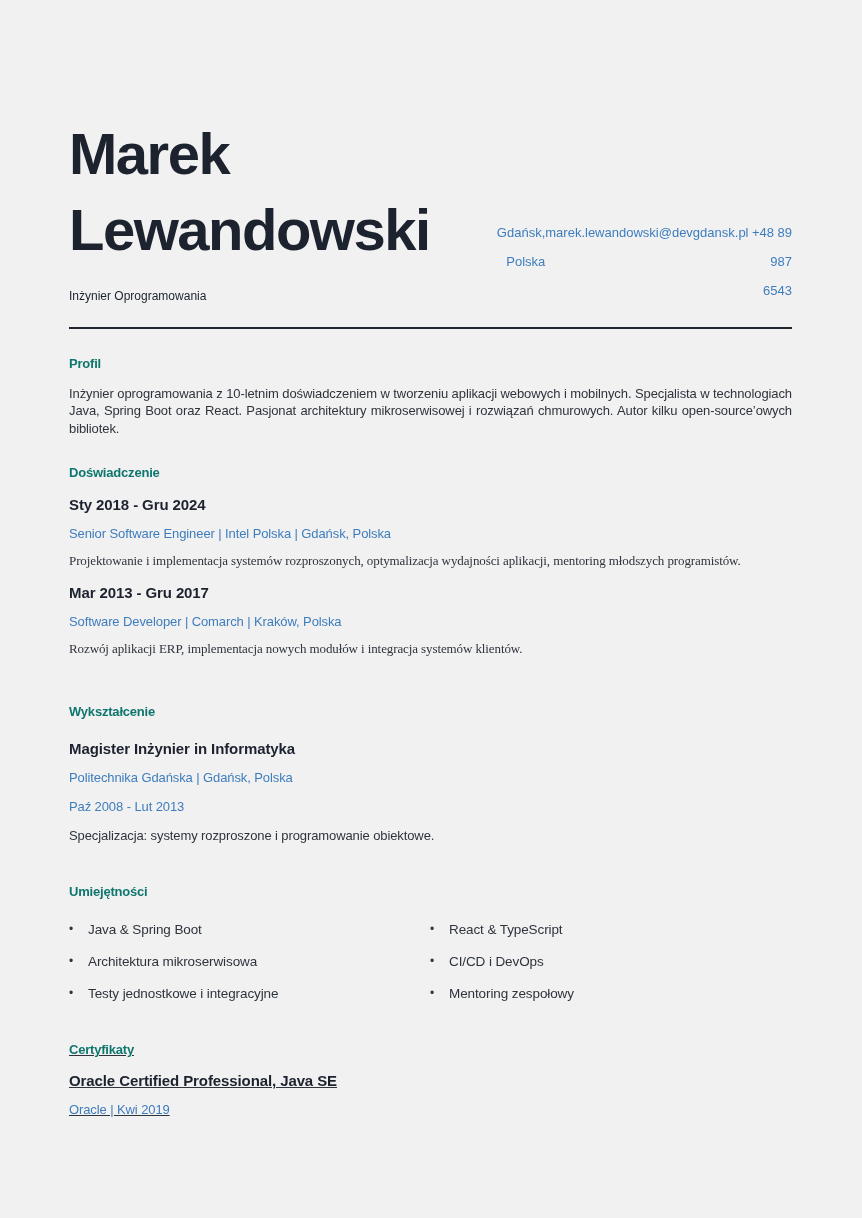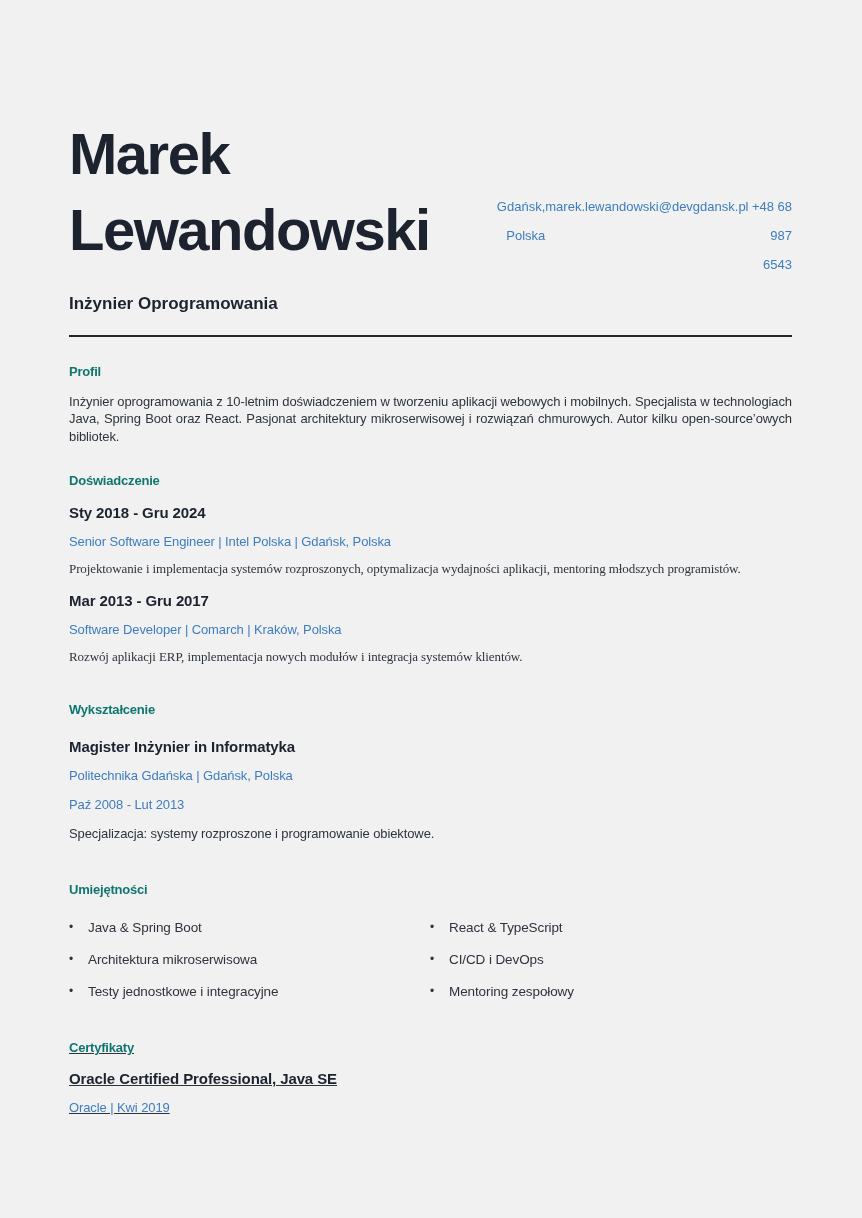--- a/index.html
+++ b/index.html
@@ -7,37 +7,37 @@
     width: 862px; height: 1218px;
     background: #f1f1f2;
     font-family: "Liberation Sans", "DejaVu Sans", sans-serif;
     color: #2e343c;
     -webkit-font-smoothing: antialiased;
   }
   .page { position: relative; width: 862px; height: 1218px; overflow: hidden; }
   .content { padding: 116px 70px 0 69px; }
 
   
-  header { display: flex; justify-content: space-between; align-items: center; gap: 25px; }
+  header { display: flex; justify-content: space-between; align-items: flex-end; gap: 25px; }
   .name-block { max-width: 480px; }
   h1.name {
     margin: 0; font-size: 58px; line-height: 76px; font-weight: 700;
     color: #1c222e; letter-spacing: -1.5px;
   }
-  .job-title { font-size: 17px; font-weight: 700; color: #1c222e; margin-top: 27px; line-height: 18px; }
+  .job-title { font-size: 12px; font-weight: 400; color: #1c222e; margin-top: 19px; line-height: 18px; }
   .contact { margin-top: 42px; text-align: right; font-size: 13px; line-height: 29px; display: flex; flex-direction: row; }
   .contact-line { color: #3e7dbd; text-decoration: none; }
 
   hr.divider { border: none; border-top: 2px solid #20262f; margin: 22px 0 0 0; }
 
   
   section h2 { font-size: 13px; font-weight: 700; color: #0f766e; margin: 0; line-height: 18px; letter-spacing: -0.2px; }
   .sec-profile { margin-top: 26px; }
   .sec-experience { margin-top: 27px; }
-  .sec-education { margin-top: 36px; }
+  .sec-education { margin-top: 46px; }
   .sec-skills { margin-top: 40px; }
   .sec-certs { margin-top: 40px; text-decoration: underline; }
 
   p.body-text {
     margin: 12px 0 0 0; font-size: 13px; line-height: 17.3px;
     text-align: justify; letter-spacing: -0.1px; color: #2e343c;
   }
   .row { font-size: 13px; line-height: 15px; margin-top: 14px; letter-spacing: -0.1px; }
   .row-first { margin-top: 15px; }
   .bold-row { font-weight: 700; color: #1c222e; font-size: 15px; }
@@ -59,21 +59,21 @@
   <div class="content">
 
     <header>
       <div class="name-block">
         <h1 class="name">Marek Lewandowski</h1>
         <div class="job-title">Inżynier Oprogramowania</div>
       </div>
       <div class="contact">
         <span class="contact-line">Gdańsk, Polska</span>
         <a class="contact-line">marek.lewandowski@devgdansk.pl</a>
-        <a class="contact-line">+48 68 987 6543</a>
+        <a class="contact-line">+48 89 987 6543</a>
       </div>
     </header>
 
     <hr class="divider">
 
     <section class="sec-profile">
       <h2>Profil</h2>
       <p class="body-text">Inżynier oprogramowania z 10-letnim doświadczeniem w tworzeniu aplikacji webowych i mobilnych. Specjalista w technologiach Java, Spring Boot oraz React. Pasjonat architektury mikroserwisowej i rozwiązań chmurowych. Autor kilku open-source’owych bibliotek.</p>
     </section>
 

